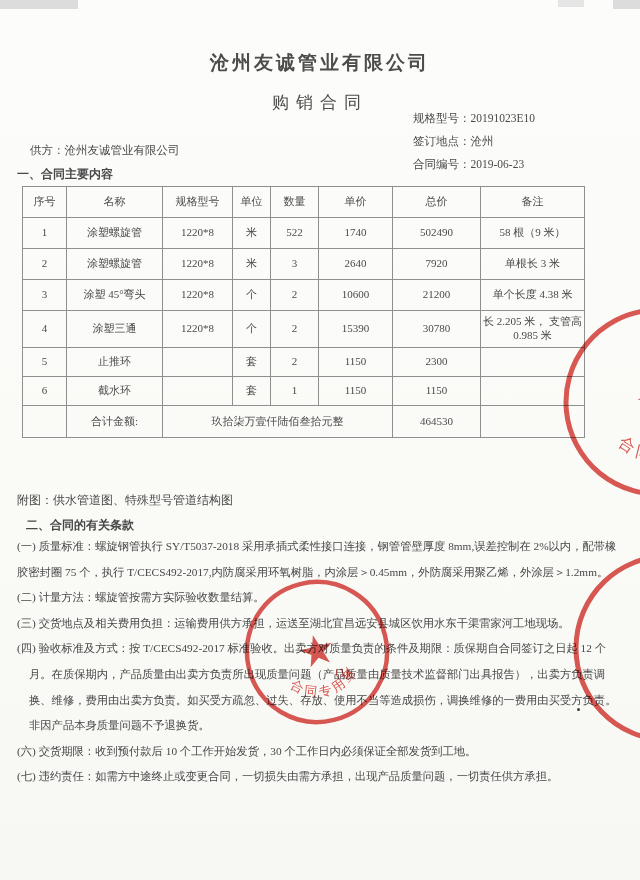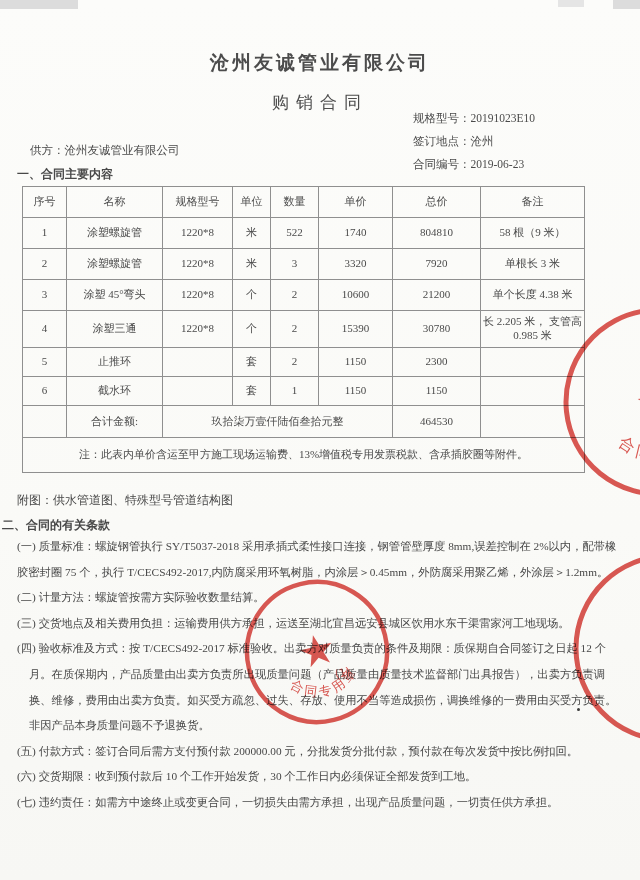--- a/index.html
+++ b/index.html
@@ -16,21 +16,21 @@
   .t-doc{position:absolute;top:91px;left:0;width:100%;text-align:center;
     font-size:17px;font-weight:400;letter-spacing:7px;color:#4c4c4c;}
   .meta{position:absolute;font-size:11.5px;white-space:nowrap;color:#4a4a4a;}
   .m-supplier{left:30px;top:114px;margin-top:29px;}
   .m-buyer{left:30px;top:149px;font-weight:600;}
   .m-no{left:413px;top:111px;}
   .m-place{left:413px;top:134px;}
   .m-date{left:413px;top:157px;}
   .sec-h{position:absolute;font-size:12px;font-weight:600;color:#484848;white-space:nowrap;}
   .s1{left:17px;top:166px;}
-  .s2{left:2px;top:517px;}
+  .s2{left:26px;top:517px;}
   .attach{left:17px;top:492px;font-weight:400;}
   table.items{
     position:absolute;left:22px;top:186px;width:562px;
     border-collapse:collapse;table-layout:fixed;
     font-size:11px;color:#4a4a4a;
   }
   table.items td,table.items th{
     border:1px solid #8f8f8f;text-align:center;vertical-align:middle;
     padding:1px 2px;font-weight:400;line-height:1.25;
     overflow:hidden;
@@ -87,30 +87,30 @@
       <th>总价</th>
       <th>备注</th>
     </tr>
     <tr class="r32">
       <td>1</td>
       <td>涂塑螺旋管</td>
       <td>1220*8</td>
       <td>米</td>
       <td>522</td>
       <td>1740</td>
-      <td>804810</td>
+      <td>502490</td>
       <td>58 根（9 米）</td>
     </tr>
     <tr class="r32">
       <td>2</td>
       <td>涂塑螺旋管</td>
       <td>1220*8</td>
       <td>米</td>
       <td>3</td>
-      <td>3320</td>
+      <td>2640</td>
       <td>7920</td>
       <td>单根长 3 米</td>
     </tr>
     <tr class="r32">
       <td>3</td>
       <td>涂塑 45°弯头</td>
       <td>1220*8</td>
       <td>个</td>
       <td>2</td>
       <td>10600</td>
@@ -146,36 +146,32 @@
       <td>1150</td>
       <td>1150</td>
       <td></td>
     </tr>
     <tr class="r33">
       <td></td>
       <td>合计金额:</td>
       <td colspan="4">玖拾柒万壹仟陆佰叁拾元整</td>
       <td>464530</td>
       <td></td>
-    </tr>
-    <tr class="r36">
-      <td colspan="8" class="note-cell">注：此表内单价含运至甲方施工现场运输费、13%增值税专用发票税款、含承插胶圈等附件。</td>
     </tr>
   </tbody>
     </table>
 
   <div class="sec-h attach">附图：供水管道图、特殊型号管道结构图</div>
   <div class="sec-h s2">二、合同的有关条款</div>
 
   <div class="clauses">
     <p>(一) 质量标准：螺旋钢管执行 SY/T5037-2018 采用承插式柔性接口连接，钢管管壁厚度 8mm,误差控制在 2%以内，配带橡胶密封圈 75 个，执行 T/CECS492-2017,内防腐采用环氧树脂，内涂层＞0.45mm，外防腐采用聚乙烯，外涂层＞1.2mm。</p>
     <p>(二) 计量方法：螺旋管按需方实际验收数量结算。</p>
     <p>(三) 交货地点及相关费用负担：运输费用供方承担，运送至湖北宜昌远安县城区饮用水东干渠雷家河工地现场。</p>
     <p class="hang">(四) 验收标准及方式：按 T/CECS492-2017 标准验收。出卖方对质量负责的条件及期限：质保期自合同签订之日起 12 个月。在质保期内，产品质量由出卖方负责所出现质量问题（产品质量由质量技术监督部门出具报告），出卖方负责调换、维修，费用由出卖方负责。如买受方疏忽、过失、存放、使用不当等造成损伤，调换维修的一费用由买受方负责。非因产品本身质量问题不予退换货。</p>
-    <p>(五) 付款方式：签订合同后需方支付预付款 200000.00 元，分批发货分批付款，预付款在每次发货中按比例扣回。</p>
     <p>(六) 交货期限：收到预付款后 10 个工作开始发货，30 个工作日内必须保证全部发货到工地。</p>
     <p>(七) 违约责任：如需方中途终止或变更合同，一切损失由需方承担，出现产品质量问题，一切责任供方承担。</p>
   </div>
 
   <svg class="stamp" style="left:558px;top:302px;transform:rotate(-6deg);" width="200" height="200" viewBox="0 0 200 200">
     <circle cx="100" cy="100" r="92" fill="none" stroke="#d8423c" stroke-width="5"></circle>
     <defs>
       <path id="aName" d="M 100,172 A 72,72 0 1,1 99.9,172"></path>
       <path id="aBot" d="M 42,100 A 58,58 0 0,0 158,100"></path>
     </defs>

